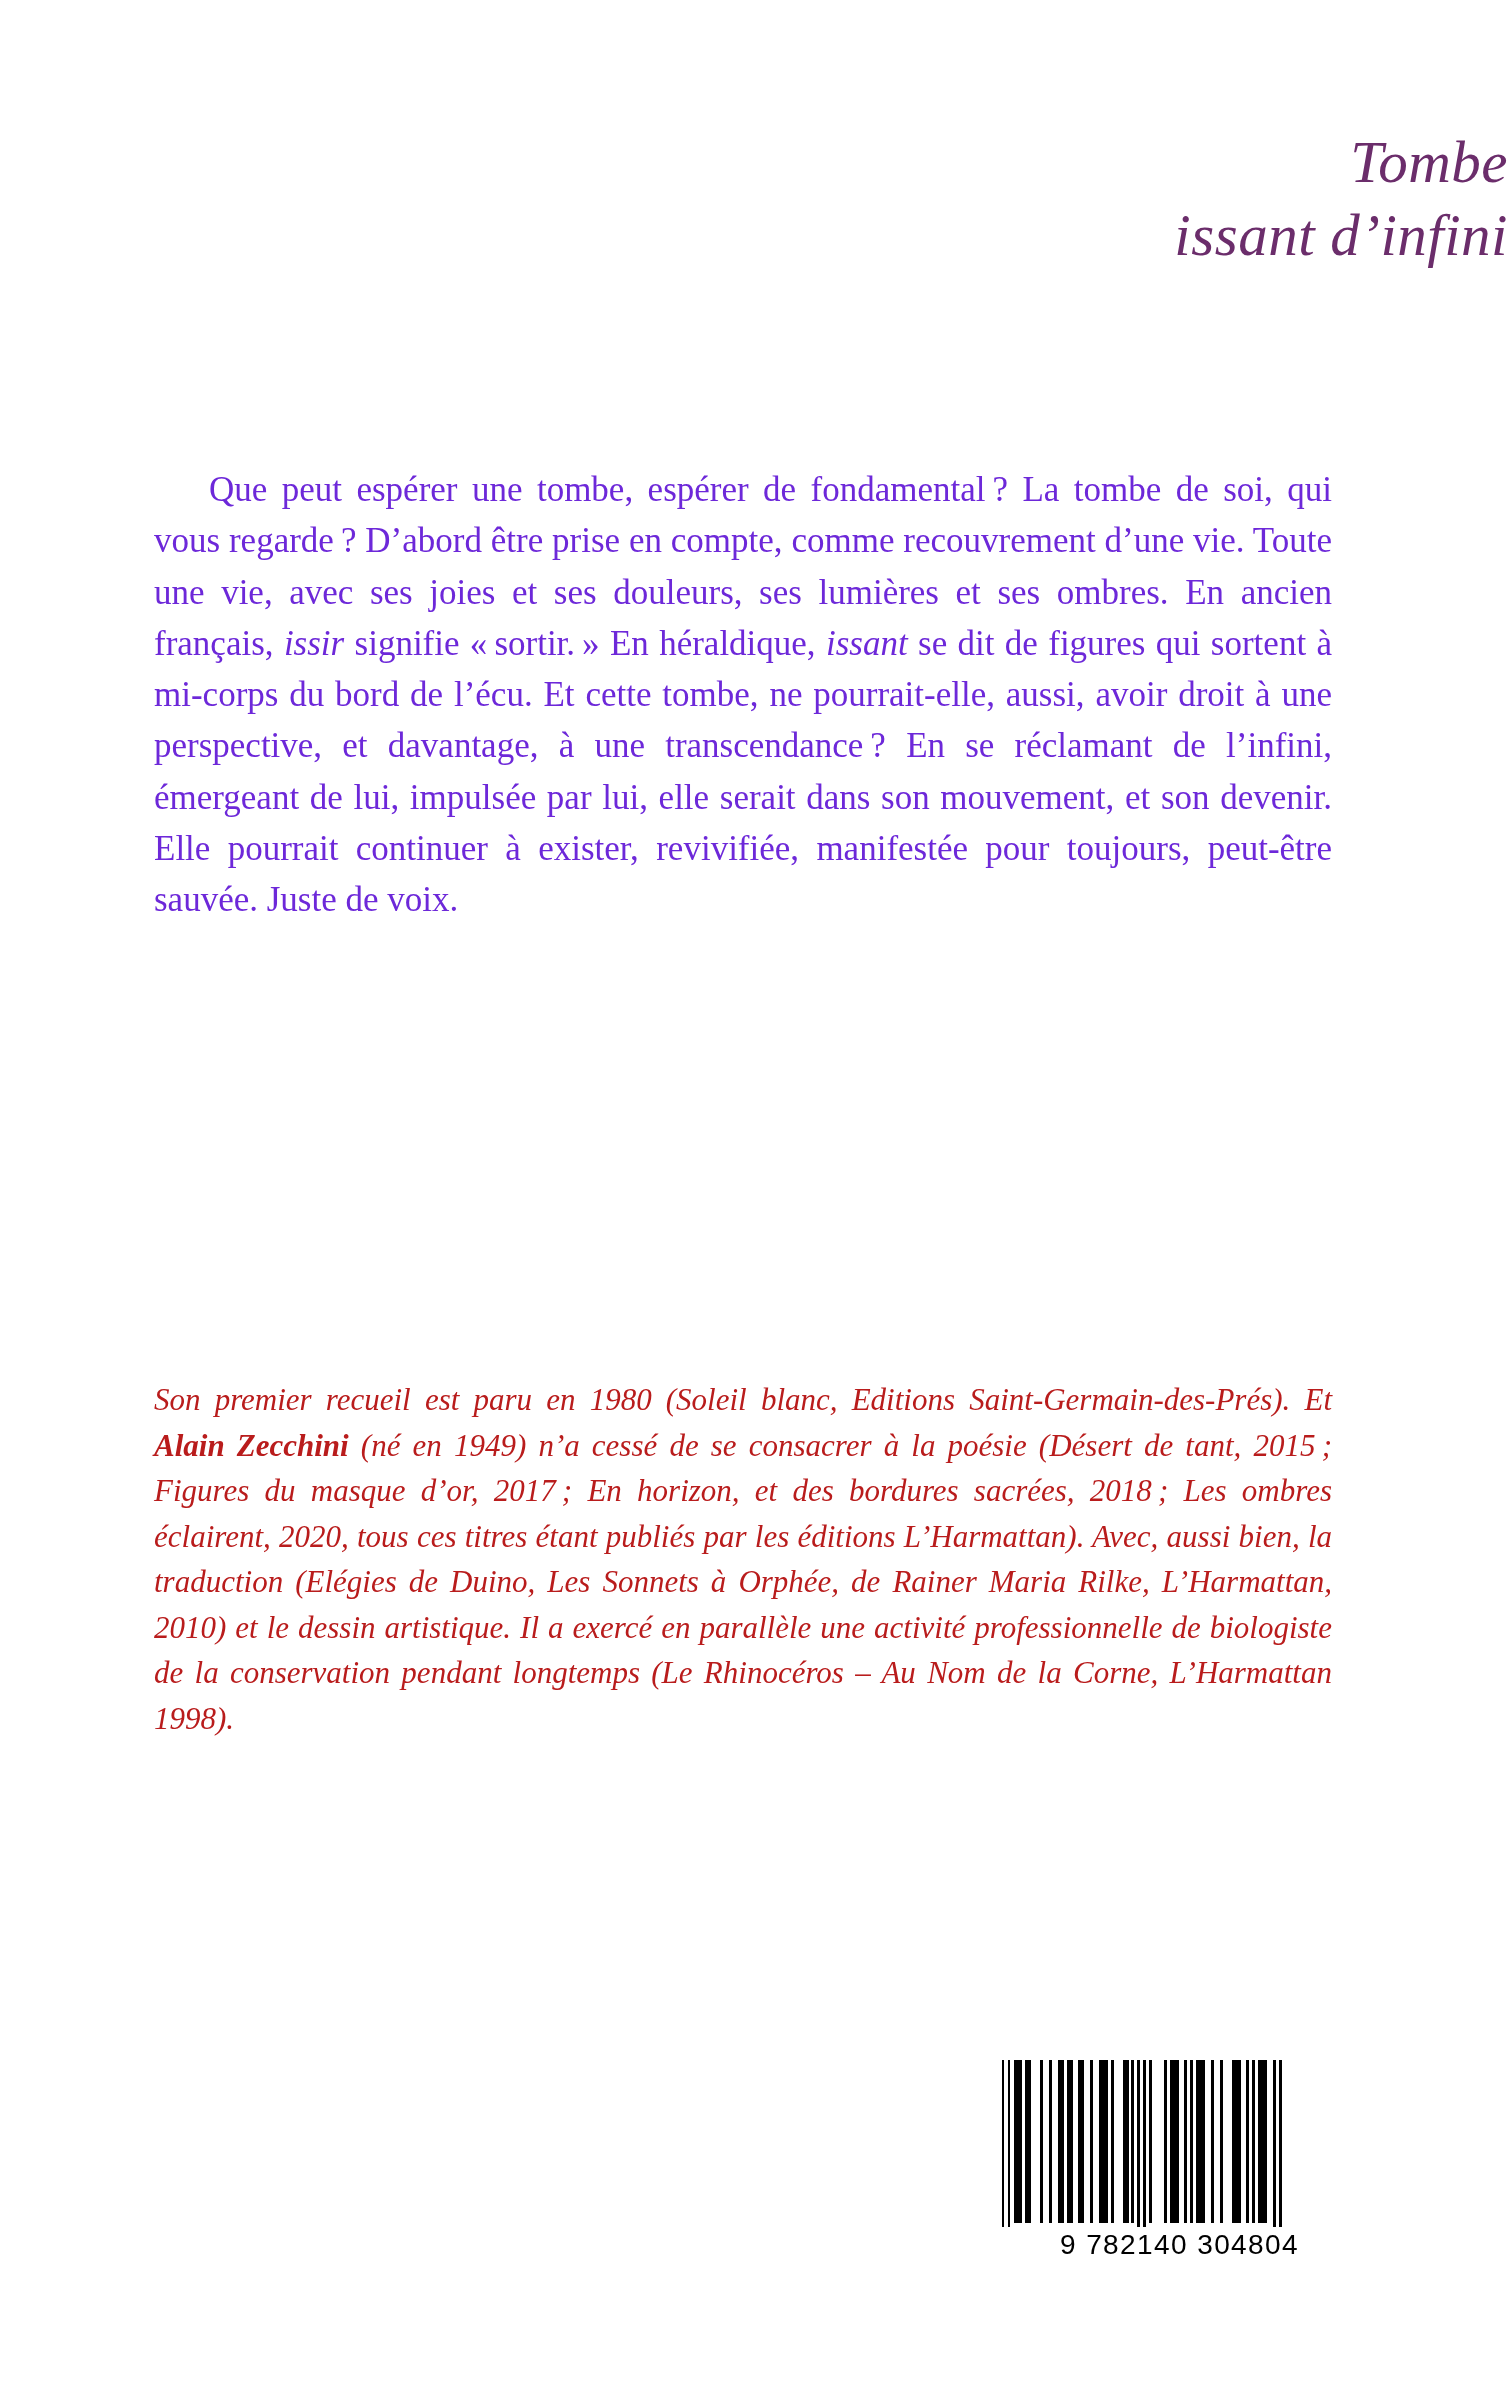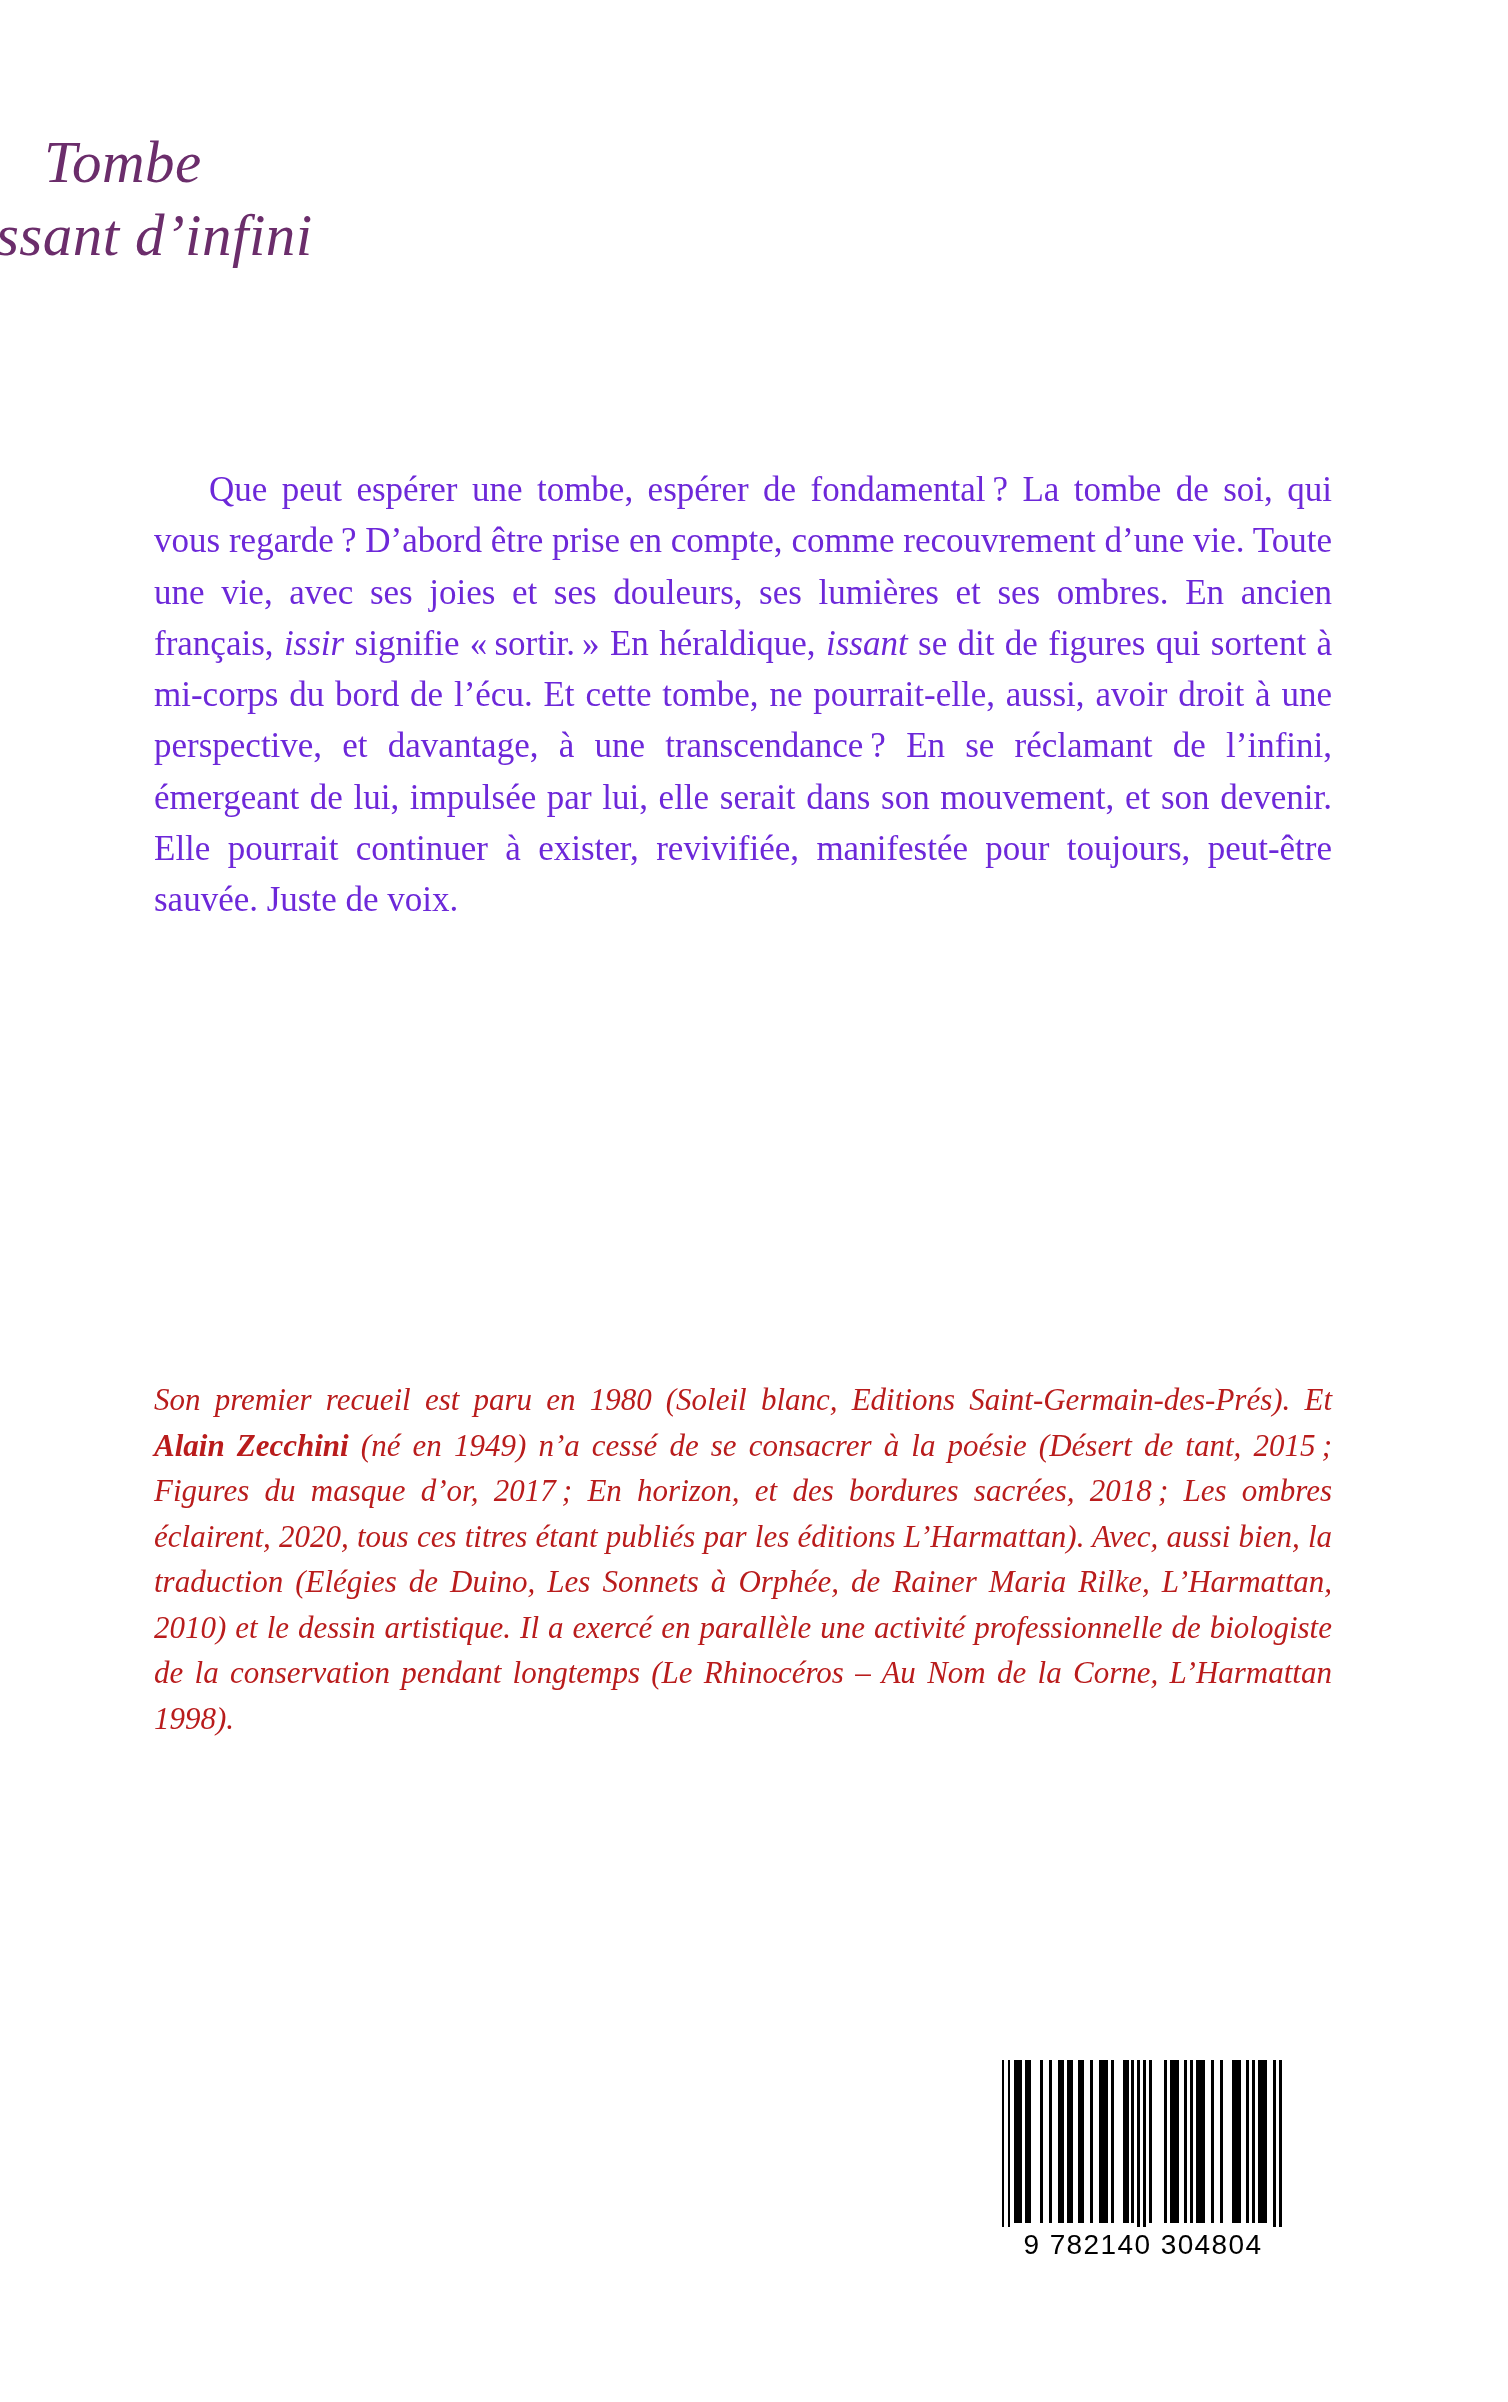--- a/index.html
+++ b/index.html
@@ -21,21 +21,21 @@
     inset: 0;
     padding: 0;
   }
 
   
   .title-block {
     position: absolute;
     top: 132px;
     left: 0;
     width: 100%;
-    text-align: left;
+    text-align: right;
     color: #6b2d6b;
     font-family: "Liberation Serif", serif;
     font-style: italic;
     font-size: 59px;
     line-height: 1.05;
     letter-spacing: 0.5px;
   }
   .title-line-1 {
     display: block;
     margin-left: 44px;
@@ -119,21 +119,21 @@
   .barcode-bars span.short { height: 163px; }
   .barcode-digits {
     position: absolute;
     left: 0;
     top: 167px;
     width: 312px;
     font-family: "Liberation Sans", sans-serif;
     font-size: 28px;
     letter-spacing: 1.4px;
     color: #000;
-    text-align: center;
+    text-align: right;
     background: #fff;
     padding-top: 1.9px;
   }
 </style>
 </head>
 <body>
 
 <div class="page">
 
   <div class="title-block">

